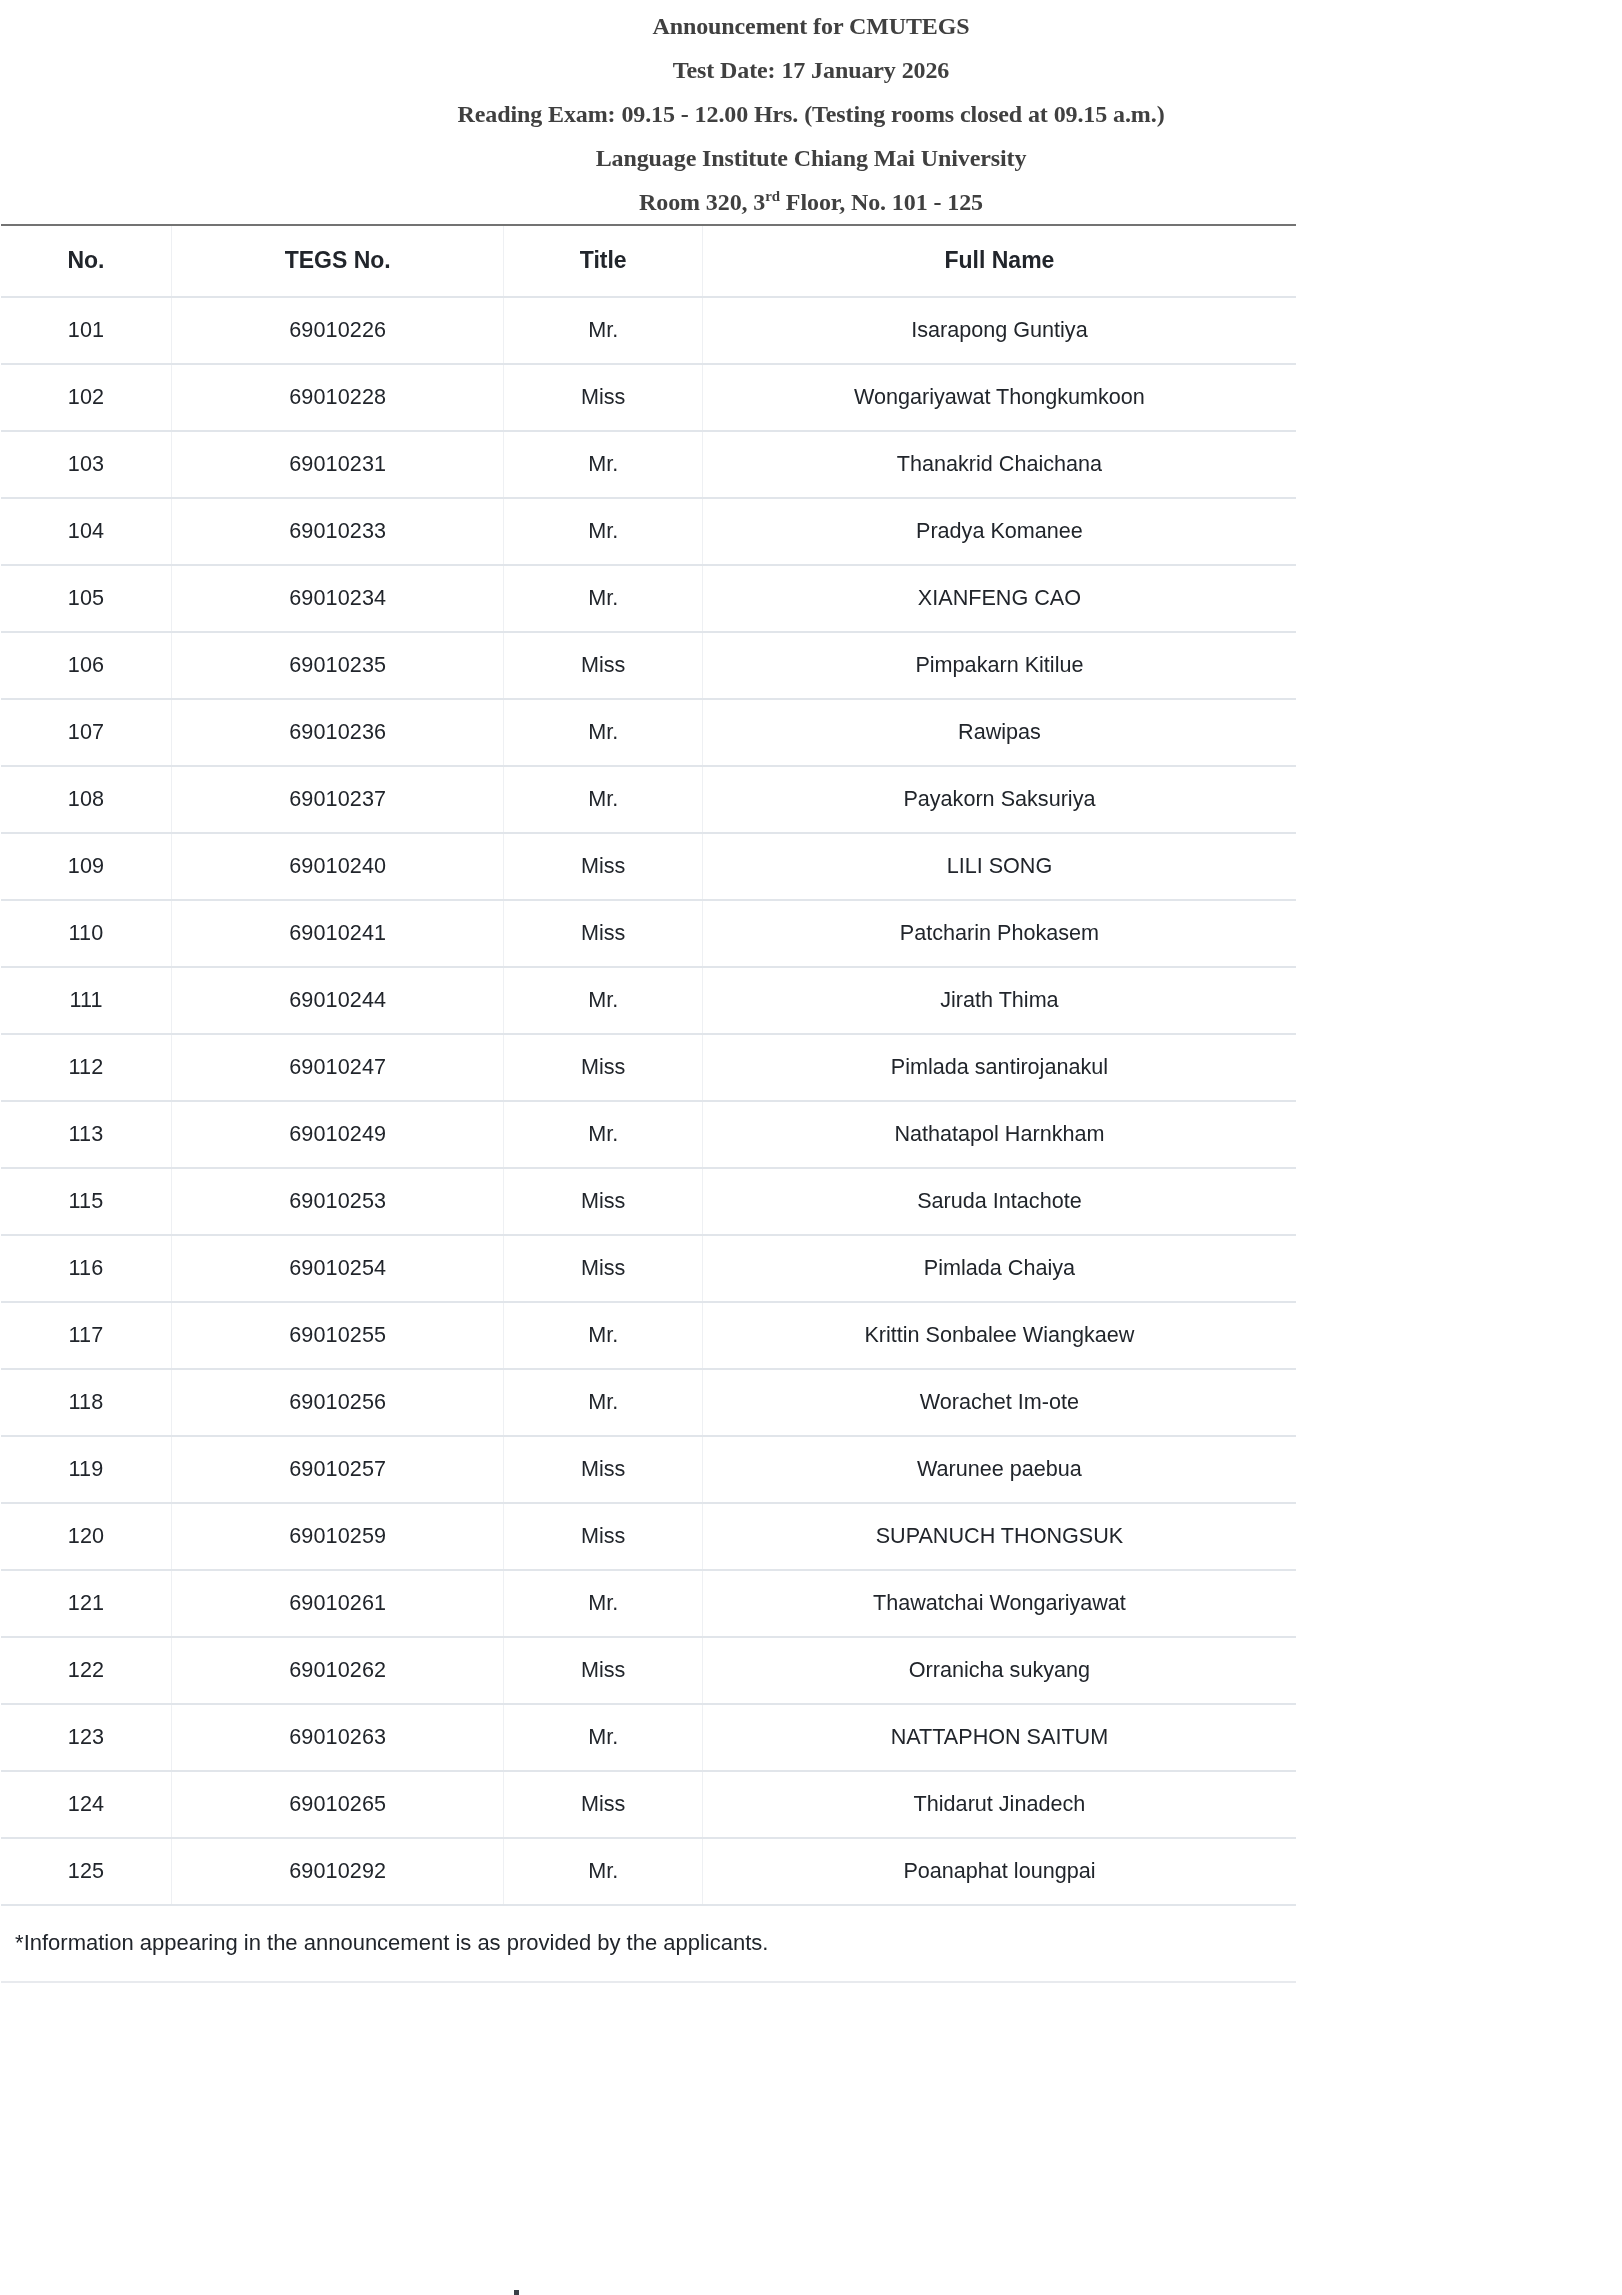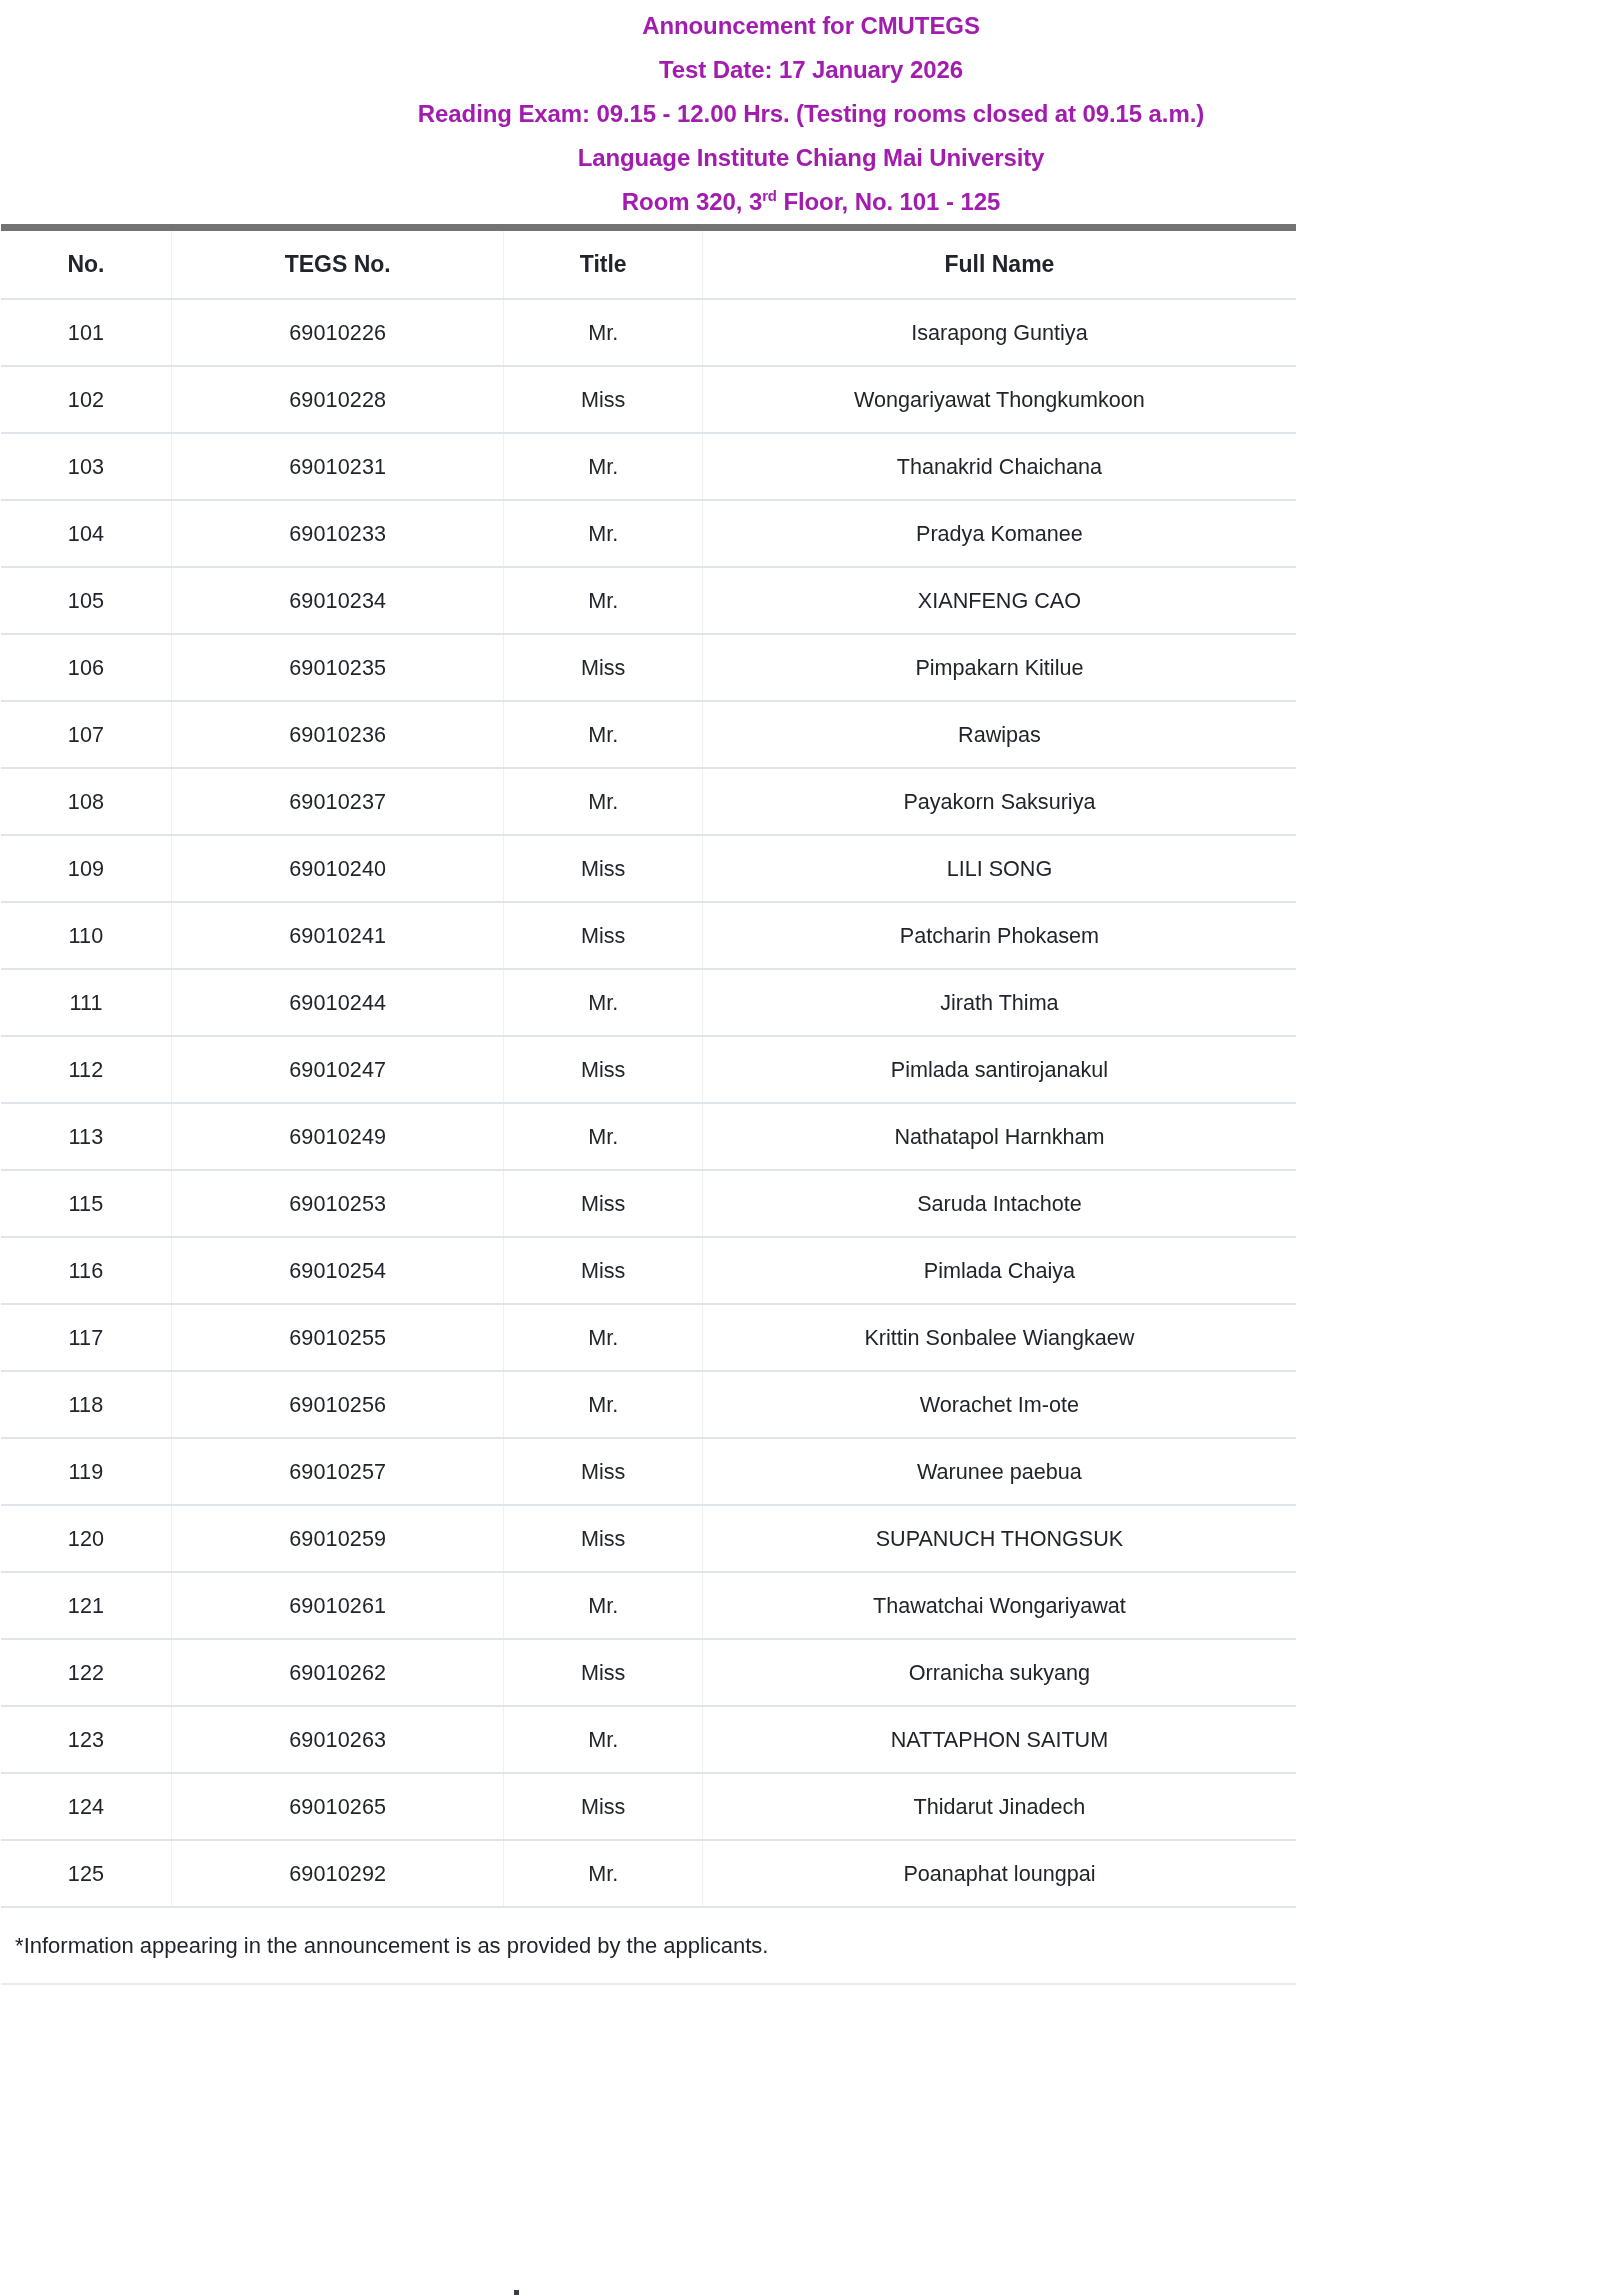--- a/index.html
+++ b/index.html
@@ -26,36 +26,37 @@
   
   .doc-header {
     padding-top: 3.9px;
     text-align: center;
   }
   .doc-header .hline {
     font-weight: bold;
     font-size: 24px;
     line-height: 44px;
     letter-spacing: -0.1px;
-    color: #a21caf;
+    color: #404040;
     white-space: nowrap;
+    font-family: Liberation Serif, serif;
   }
   .doc-header .hline sup {
     font-size: 0.62em;
     vertical-align: super;
     line-height: 0;
   }
 
   
   .roster {
     width: 1295px;
     margin: 0 0 0 0.7px;
     border-collapse: collapse;
     table-layout: fixed;
-    border-top: 7px solid #737373;
+    border-top: 2px solid #737373;
   }
   .roster col.c-no      { width: 171px; }
   .roster col.c-tegs    { width: 332px; }
   .roster col.c-title   { width: 199px; }
   .roster col.c-name    { width: auto;  }
 
   .roster th,
   .roster td {
     border-bottom: 2px solid #e1e5ea;
     border-right: 1.3px solid #eef0f3;

